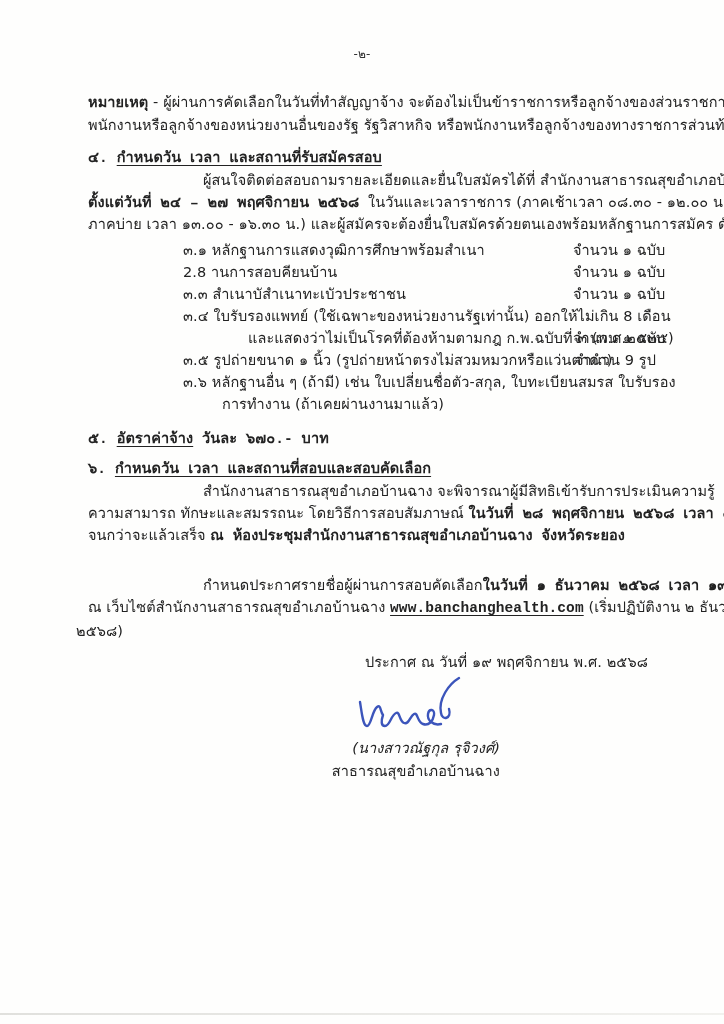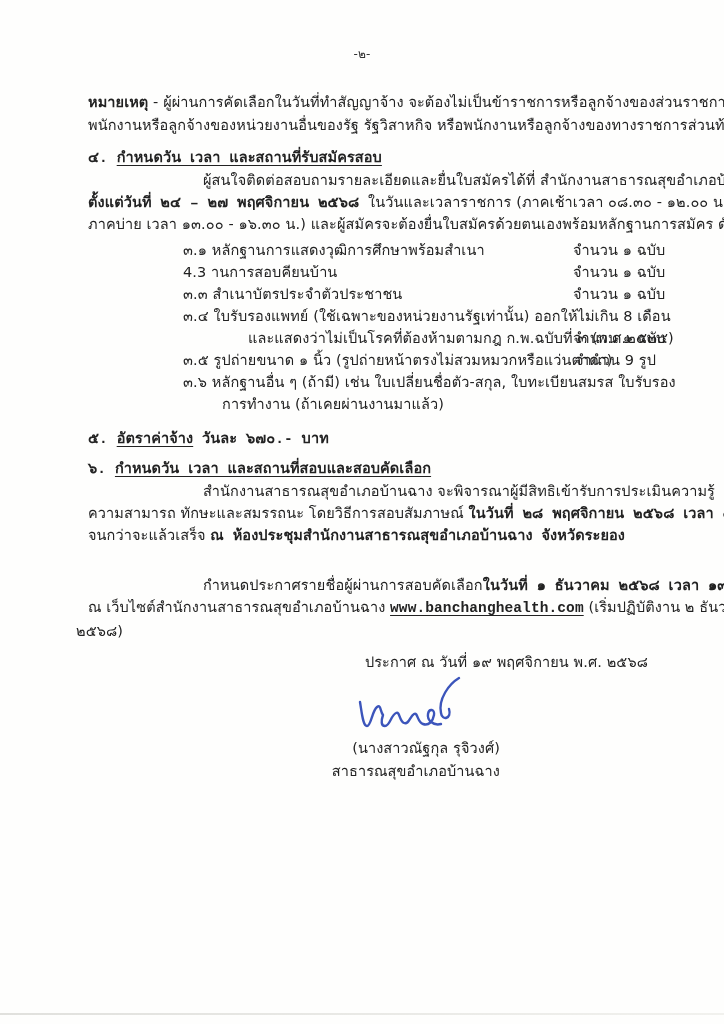--- a/index.html
+++ b/index.html
@@ -57,27 +57,27 @@
   <div class="line" style="left:88px;top:214px;">
     <span>ภาคบ่าย เวลา ๑๓.๐๐ - ๑๖.๓๐ น.) และผู้สมัครจะต้องยื่นใบสมัครด้วยตนเองพร้อมหลักฐานการสมัคร ดังนี้</span>
   </div>
 
   <div class="line" style="left:183px;top:240px;right:0;">
     <span>๓.๑</span>
     <span>หลักฐานการแสดงวุฒิการศึกษาพร้อมสำเนา</span>
     <span class="qty" style="left:390px;">จำนวน ๑ ฉบับ</span>
   </div>
   <div class="line" style="left:183px;top:262px;right:0;">
-    <span>4.3</span>
+    <span>2.8</span>
     <span>านการสอบคียนบ้าน</span>
     <span class="qty" style="left:390px;">จำนวน ๑ ฉบับ</span>
   </div>
   <div class="line" style="left:183px;top:284px;right:0;">
     <span>๓.๓</span>
-    <span>สำเนาบัตรประจำตัวประชาชน</span>
+    <span>สำเนาบัสำเนาทะเบัวประชาชน</span>
     <span class="qty" style="left:390px;">จำนวน ๑ ฉบับ</span>
   </div>
   <div class="line" style="left:183px;top:306px;">
     <span>๓.๔</span>
     <span>ใบรับรองแพทย์ (ใช้เฉพาะของหน่วยงานรัฐเท่านั้น) ออกให้ไม่เกิน 8 เดือน</span>
   </div>
   <div class="line" style="left:208px;top:328px;right:0;margin-left:40px;">
     <span>และแสดงว่าไม่เป็นโรคที่ต้องห้ามตามกฎ ก.พ.ฉบับที่ ๓ (พ.ศ.๒๕๓๕)</span>
     <span class="qty" style="left:325px;">จำนวน  ๑  ฉบับ</span>
   </div>
@@ -125,21 +125,21 @@
     <span>ประกาศ ณ วันที่ ๑๙ พฤศจิกายน พ.ศ. ๒๕๖๘</span>
   </div>
 
   <svg class="sig-svg" style="left:348px;top:672px;" width="122" height="66" viewBox="0 0 122 66" aria-hidden="true">
     <g fill="none" stroke="#3c55bb" stroke-width="2.4" stroke-linecap="round" stroke-linejoin="round">
       <path d="M12,30 C14,42 15,54 19,54 C23,54 24,39 29,35 C33,32 32,39 35,43 C33,49 33,54 37,54 C42,54 43,43 48,41 C52,39 51,49 56,51 C61,53 62,44 66,42 C70,40 69,50 75,52 C81,54 85,49 86,43 C87,37 81,36 80,42 C79,48 85,54 93,52"></path>
       <path d="M111,6 C101,12 90,27 93,41 C94,49 104,47 101,37"></path>
     </g>
   </svg>
 
-  <div class="line center" style="left:300px;top:738px;width:200px;">
+  <div class="line center" style="left:300px;top:738px;width:200px;font-style:italic;">
     <span>(นางสาวณัฐกุล รุจิวงศ์)</span>
   </div>
   <div class="line center" style="left:300px;top:761px;width:200px;">
     <span>สาธารณสุขอำเภอบ้านฉาง</span>
   </div>
 
   <div class="scan-edge"></div>
 
 </div>
 

